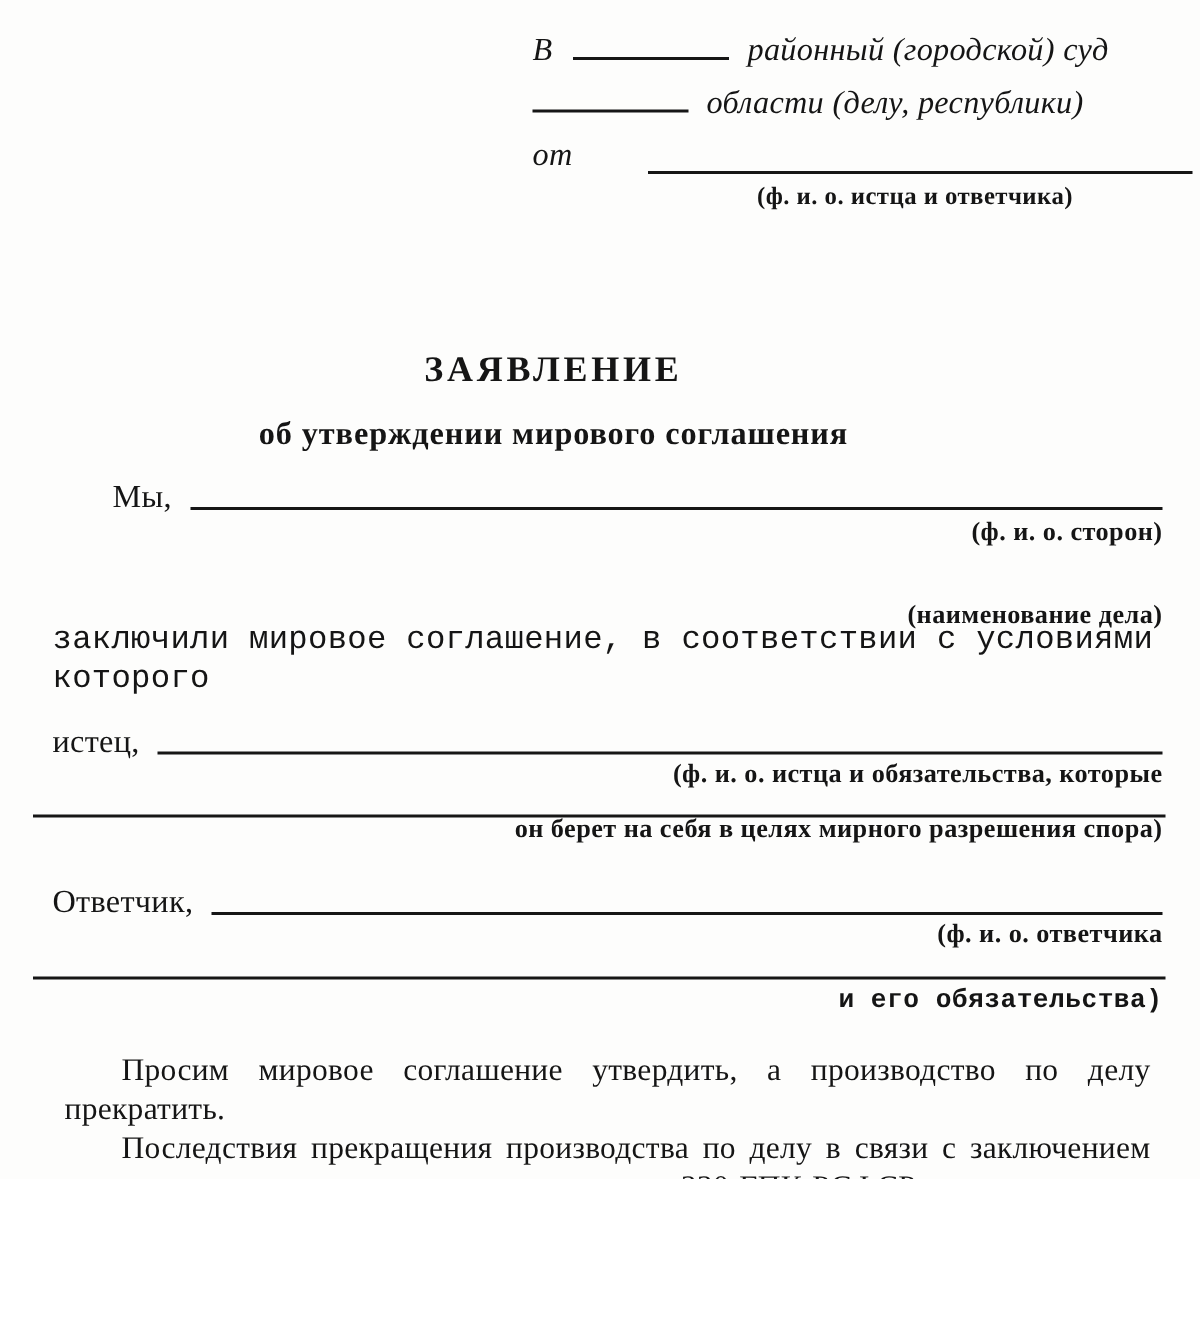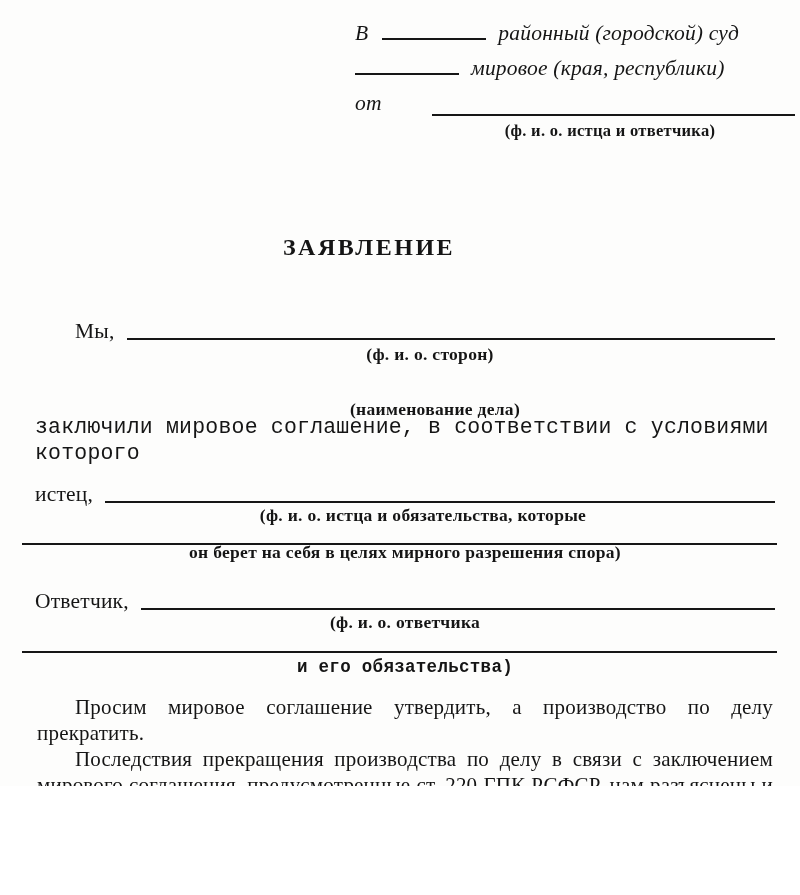--- a/index.html
+++ b/index.html
@@ -40,26 +40,26 @@
     text-align:center;font-size:21.5px;font-weight:bold;letter-spacing:.6px;
   }
   
   .bodyc{position:absolute;left:35px;top:318px;width:740px;height:577px;font-size:21.5px;}
   .frow{position:absolute;left:0;right:0;display:flex;align-items:flex-end;height:26px;line-height:26px;}
   .lbl{white-space:nowrap;padding-right:12px;letter-spacing:.2px;}
   .ind{margin-left:40px;}
   .rule{flex:1;height:2px;background:#161616;align-self:flex-end;margin-bottom:4px;}
   .hr{position:absolute;left:-13px;right:-2px;height:2px;background:#161616;}
   .cap{
-    position:absolute;left:0;right:0;text-align:center;
+    position:absolute;left:0;right:0;text-align:right;
     font-weight:bold;font-size:17.5px;letter-spacing:.3px;line-height:20px;
   }
   .textline{position:absolute;left:0;right:0;line-height:26px;letter-spacing:.2px;}
   .para{
-    position:absolute;left:0;right:0;margin:2px;
+    position:absolute;left:0;right:0;margin:8px;
     text-align:justify;text-indent:38px;
     font-size:21px;line-height:26px;letter-spacing:.2px;
   }
   .sig{position:absolute;left:40px;line-height:25px;letter-spacing:.2px;}
   
   .r1{top:0;}        .r1cap{top:26px;padding-left:50px;}
   .r2{top:57px;}     .r2cap{top:81px;padding-left:60px;}
   .r3{top:96px;font-family:Liberation Mono, monospace;}
   .r4{top:163px;}    .r4cap{top:187px;padding-left:36px;}
   .r5{top:225px;}    .r5cap{top:224px;}
@@ -73,30 +73,31 @@
 </head>
 <body>
 
 <div class="page">
 
   <div class="hdr">
     <div class="h-line">
       <span>В</span><span class="blank b1"></span><span>районный (городской) суд</span>
     </div>
     <div class="h-line">
-      <span class="blank b2"></span><span>мировое (края, республики)</span>
+      <span class="blank b2"></span><span>области (делу, республики)</span>
     </div>
     <div class="h-line h-from">
       <span>от</span>
       <span class="bfill"></span>
     </div>
     <div class="h-cap">(ф. и. о. истца и ответчика)</div>
   </div>
 
   <h1 class="title">ЗАЯВЛЕНИЕ</h1>
+  <h2 class="subtitle">об утверждении мирового соглашения</h2>
 
   <div class="bodyc">
 
     <div class="frow r1">
       <span class="lbl ind">Мы,</span>
       <span class="rule"></span>
     </div>
     <div class="cap r1cap">(ф. и. о. сторон)</div>
 
     <div class="cap r2cap">(наименование дела)</div>

